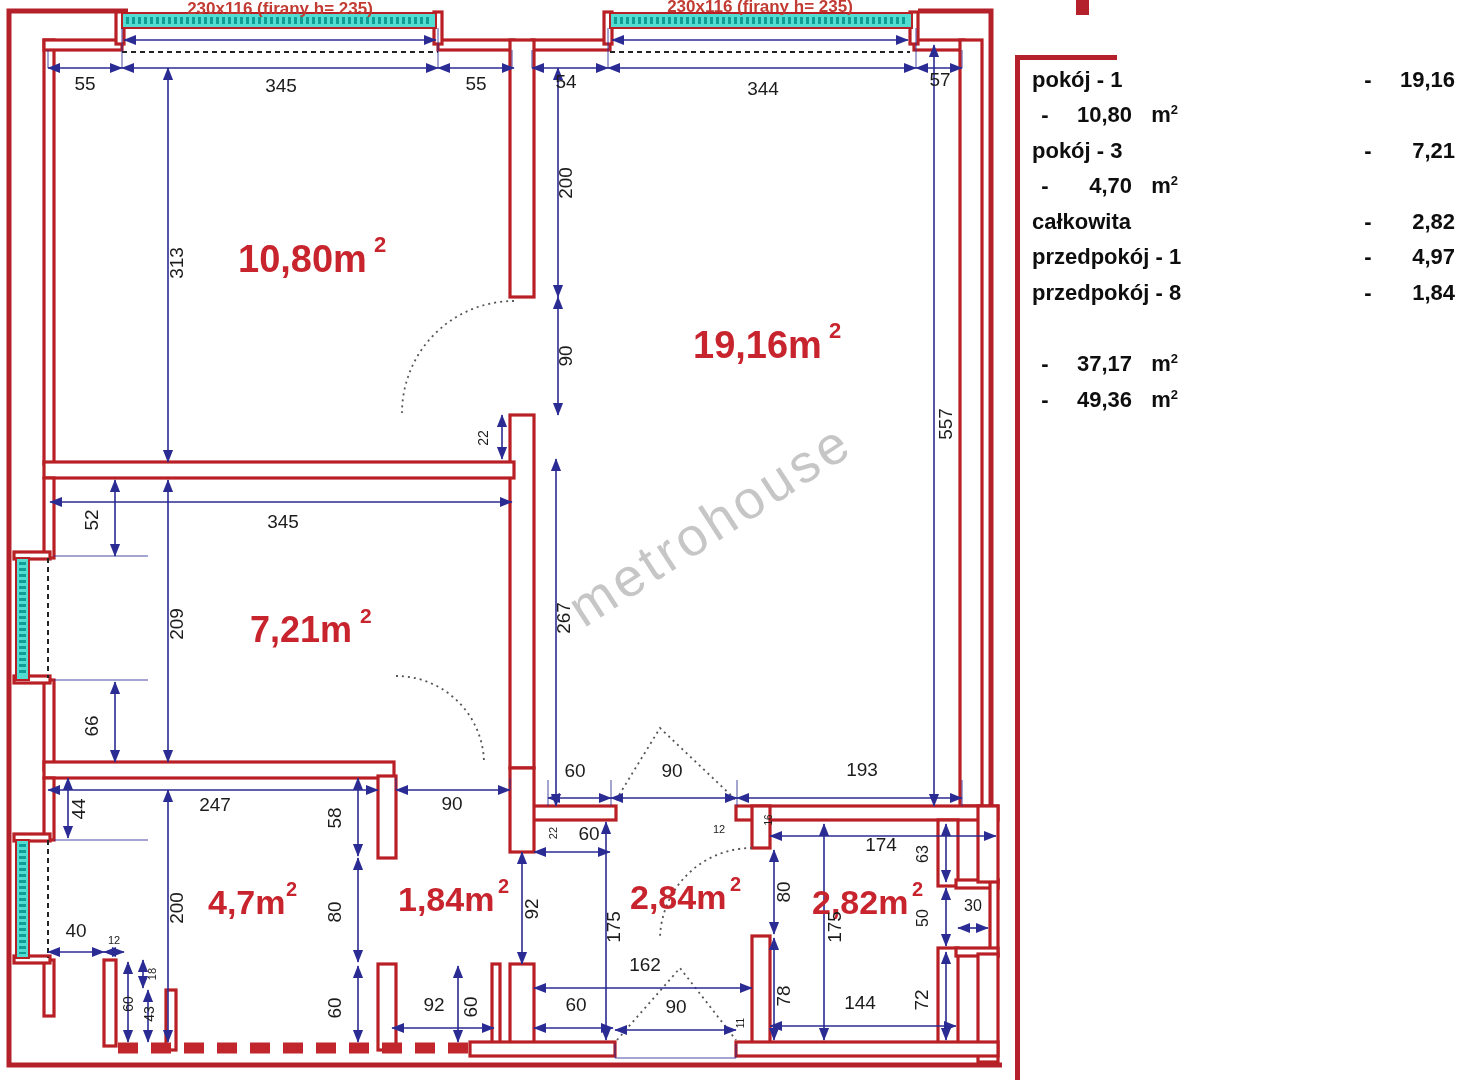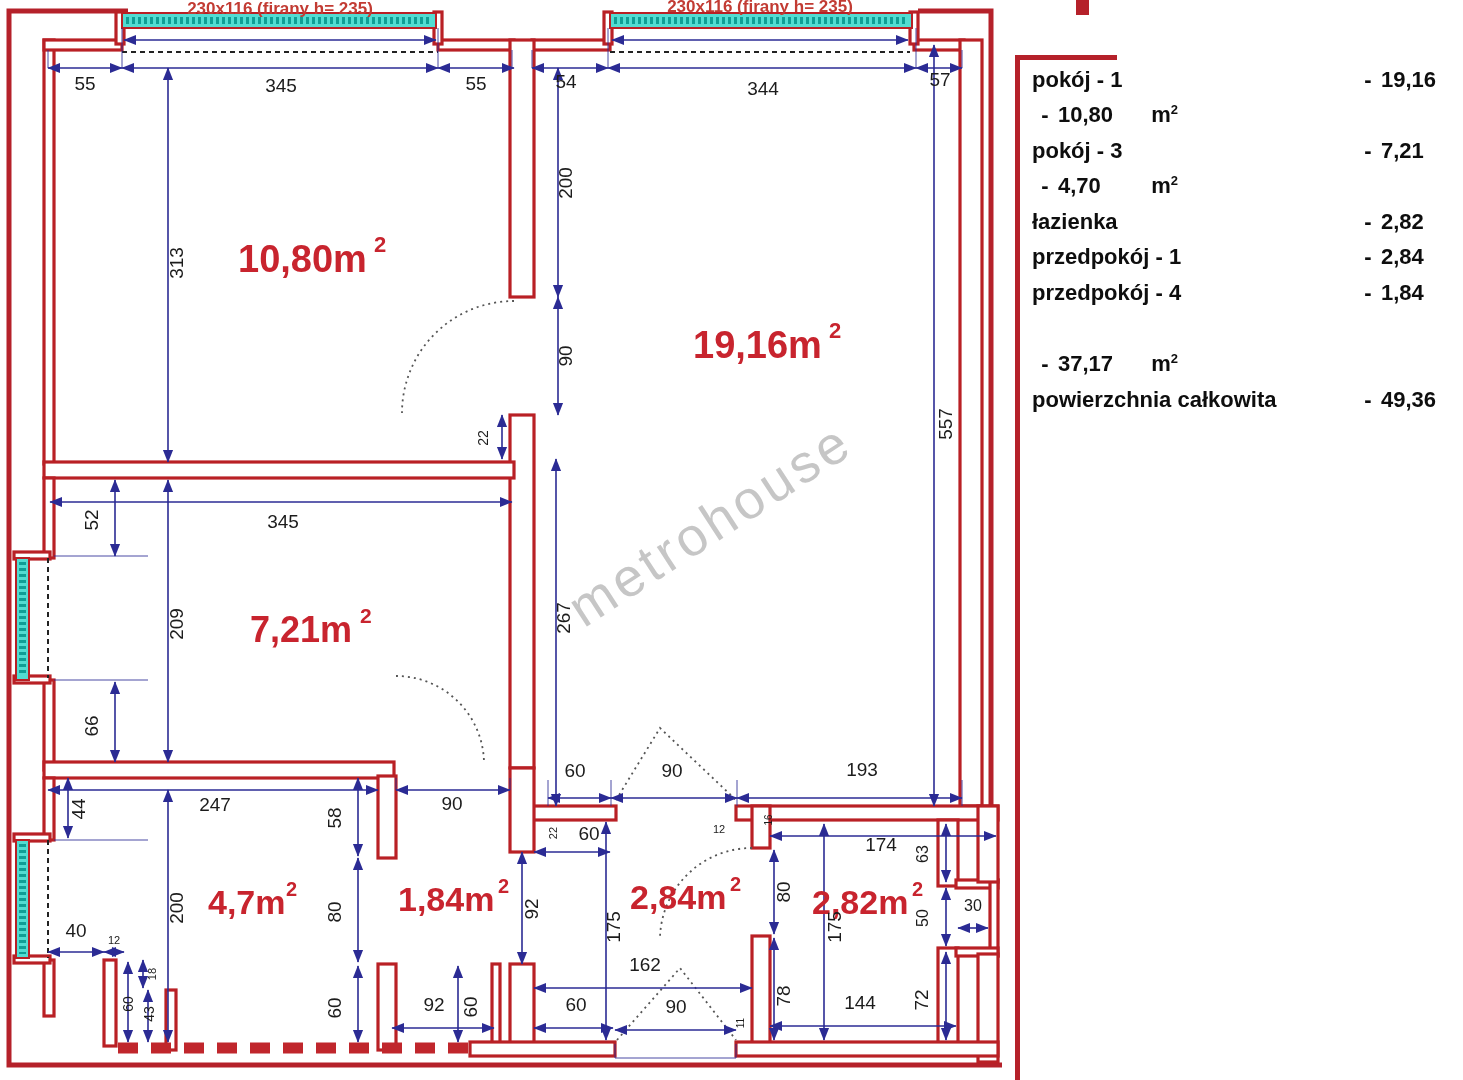--- a/index.html
+++ b/index.html
@@ -7,21 +7,21 @@
          font-family:"Liberation Sans", sans-serif; }
   .plan { position:absolute; left:0; top:0; }
   .legend { position:absolute; left:1015px; top:0; width:504px; height:1080px; }
   .lg-border-v { position:absolute; left:0; top:55px; width:5px; height:1025px; background:#b5212a; }
   .lg-border-h { position:absolute; left:0; top:55px; width:102px; height:5px; background:#b5212a; }
   .stub { position:absolute; left:1076px; top:0; width:13px; height:15px; background:#b5212a; }
   .lg-rows { position:absolute; left:17px; top:62px; right:18px; }
   .lg-row { display:flex; align-items:center; height:35.5px; font-size:22px; font-weight:bold; color:#0e0e0e; }
   .lg-row .lab { flex:1; white-space:nowrap; }
   .lg-row .dash { width:26px; text-align:center; }
-  .lg-row .val { width:74px; }
+  .lg-row .val { width:74px; text-align:right; }
   .lg-row .unit { width:46px; text-align:right; }
   .lg-row sup { font-size:13px; }
   .lg-gap { height:36px; }
   
   .wall { fill:#ffffff; stroke:#b92025; stroke-width:3.2; }
   .outer { fill:none; stroke:#b5212a; stroke-width:5; }
   .win { fill:#52dcd2; stroke:#b92025; stroke-width:2; }
   .winhatch { stroke:#0f9e95; stroke-width:7; stroke-dasharray:3 3; fill:none; }
   .dim { stroke:#2b2b94; stroke-width:1.6; fill:none; }
   .ext { stroke:#2b2b94; stroke-width:1; fill:none; opacity:.85; }
@@ -299,43 +299,42 @@
       <span class="dash">-</span>
       <span class="val">7,21</span>
       <span class="unit"><span>m</span><sup>2</sup></span>
     </div>
     <div class="lg-row">
       <span class="dash">-</span>
       <span class="val">4,70</span>
       <span class="unit"><span>m</span><sup>2</sup></span>
     </div>
     <div class="lg-row">
-      <span class="lab">łazienka</span>
+      <span class="lab">całkowita</span>
       <span class="dash">-</span>
       <span class="val">2,82</span>
       <span class="unit"><span>m</span><sup>2</sup></span>
     </div>
     <div class="lg-row">
       <span class="lab">przedpokój - 1</span>
       <span class="dash">-</span>
-      <span class="val">2,84</span>
-      <span class="unit"><span>m</span><sup>2</sup></span>
-    </div>
-    <div class="lg-row">
-      <span class="lab">przedpokój - 4</span>
+      <span class="val">4,97</span>
+      <span class="unit"><span>m</span><sup>2</sup></span>
+    </div>
+    <div class="lg-row">
+      <span class="lab">przedpokój - 8</span>
       <span class="dash">-</span>
       <span class="val">1,84</span>
       <span class="unit"><span>m</span><sup>2</sup></span>
     </div>
     <div class="lg-gap"></div>
     <div class="lg-row">
       <span class="dash">-</span>
       <span class="val">37,17</span>
       <span class="unit"><span>m</span><sup>2</sup></span>
     </div>
     <div class="lg-row">
-      <span class="lab">powierzchnia całkowita</span>
       <span class="dash">-</span>
       <span class="val">49,36</span>
       <span class="unit"><span>m</span><sup>2</sup></span>
     </div>
   </div>
 </div>
 
 </body></html>

